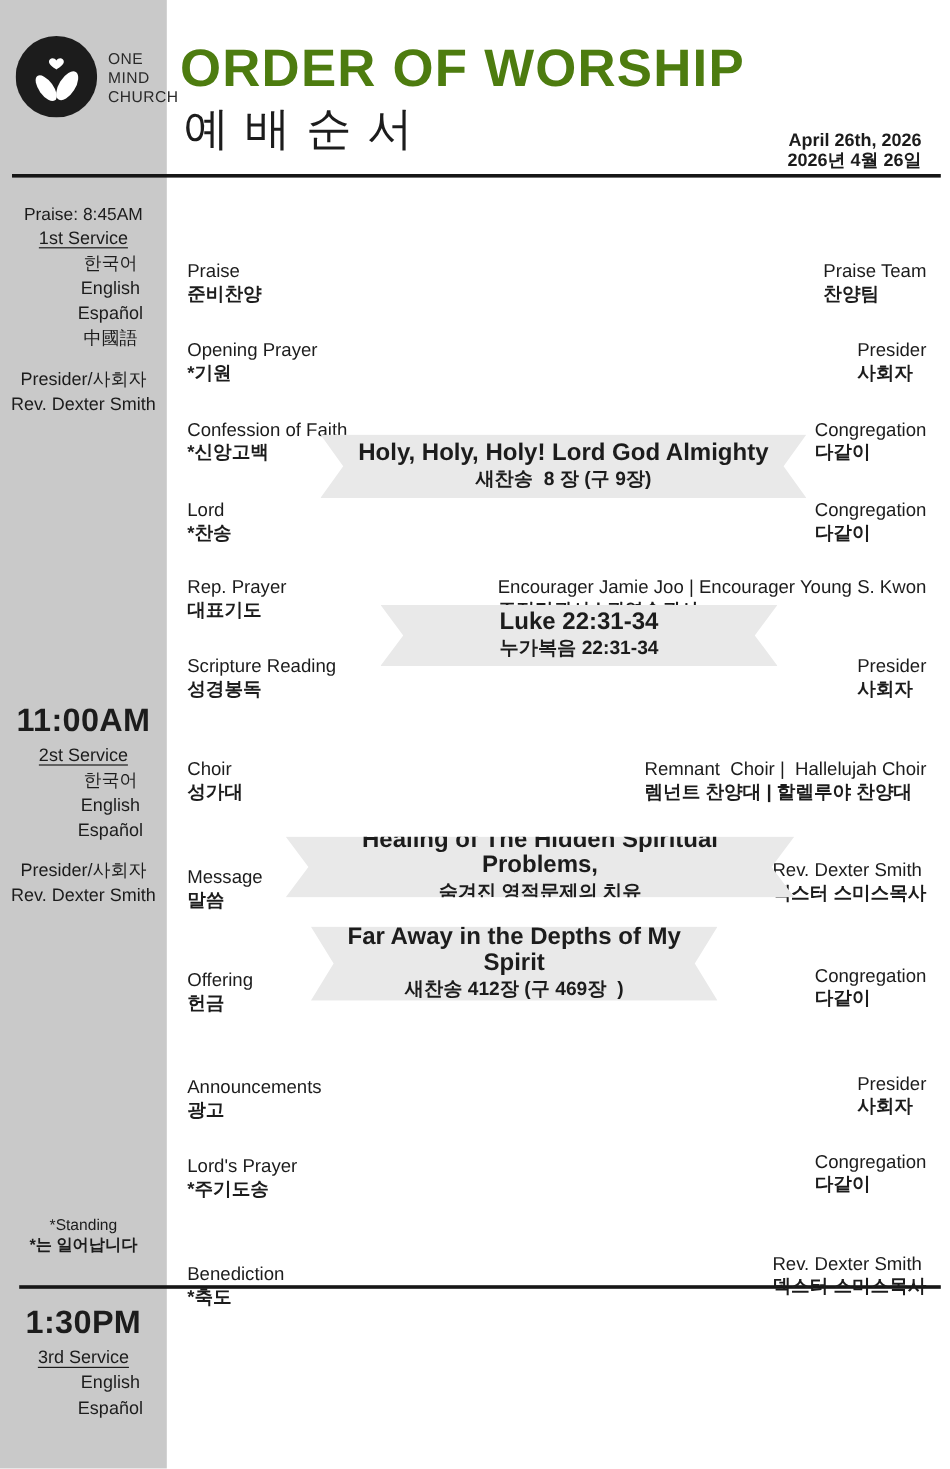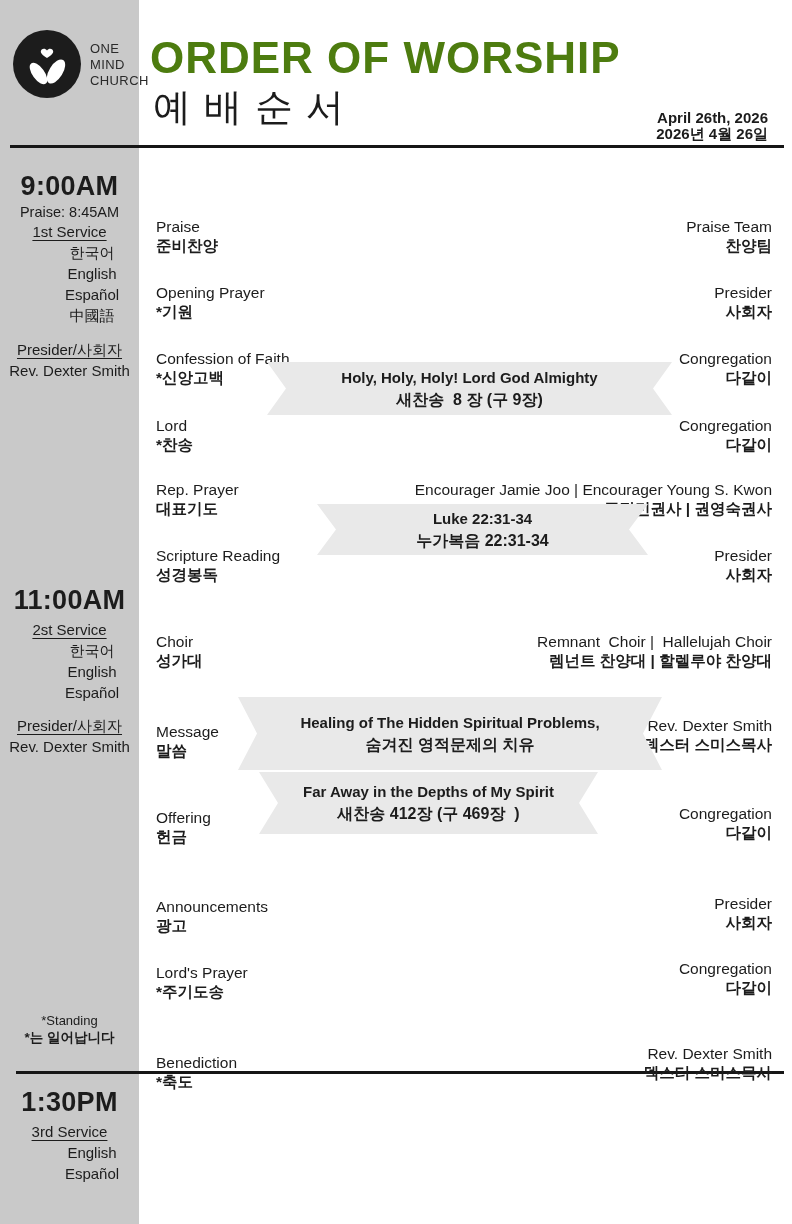--- a/index.html
+++ b/index.html
@@ -11,60 +11,59 @@
   
   .sidebar { position:absolute; left:0; top:0; width:139px; height:1224px; background:#c9c9c9; }
   .side-sec { position:absolute; left:0; width:139px; text-align:center; color:#1c1c1c; }
   .time { font-size:27px; font-weight:700; line-height:33px; letter-spacing:0.3px; }
   .side-note { font-size:14.5px; line-height:18px; }
   .svc-label { display:inline-block; font-size:15px; font-weight:500; line-height:21px;
                text-decoration:underline; text-underline-offset:3px; }
   .svc-gap-lg { } .svc-gap-sm { margin-top:2px; }
   .lang { font-size:15px; line-height:21px;margin-left:45px; }
   .presider-label { display:inline-block; font-size:15px; font-weight:500; line-height:21px;
-                    margin-top:13px; text-decoration:underline; text-underline-offset:3px; }
+                    margin-top:13px; text-underline-offset:3px; }
   .presider-name { font-size:15px; line-height:21px; }
   .standing { position:absolute; left:0; top:1013px; width:139px; text-align:center; }
   .standing .s1 { font-size:13px; line-height:16px; }
   .standing .s2 { font-size:13.5px; line-height:17px; font-weight:600; }
   
   .logo-circle { position:absolute; left:13px; top:30px; width:68px; height:68px; }
   .logo-text { position:absolute; left:90px; top:41px; font-size:13px; line-height:16px;
                font-weight:500; letter-spacing:0.4px; color:#2a2a2a; }
   .title { position:absolute; left:150px; top:33px; font-size:44px; font-weight:700;
            letter-spacing:1px; color:#4d7c0f; white-space:nowrap; }
   .title-kr { position:absolute; left:153px; top:82px; font-size:38px; font-weight:500;
               letter-spacing:13px; white-space:nowrap; }
   .date-block { position:absolute; right:24px; top:90px; text-align:right;
                 font-size:15px; font-weight:700; line-height:16px;margin-top:20px; }
   .rule { position:absolute; background:#161616; height:2.5px; }
   .rule1 { left:10px; top:145px; width:774px; }
   .rule2 { left:16px; top:1071px; width:768px; }
   
   .row { position:absolute; left:156px; right:20px; height:40px;margin-top:48px; }
   .lbl { position:absolute; left:0; top:0; }
-  .role { position:absolute; right:0; top:0; text-align:right; }
+  .role { position:absolute; right:0; top:0; }
   .en { font-size:15.5px; font-weight:500; line-height:18.5px; white-space:pre-wrap; }
   .kr { font-size:15.5px; font-weight:700; line-height:18.5px; white-space:pre-wrap; }
   
   .banner { position:absolute; background:#e9e9e9;
     clip-path:polygon(0 0,100% 0,calc(100% - 19px) 50%,100% 100%,0 100%,19px 50%);
     display:flex; flex-direction:column; justify-content:center; align-items:center;
     text-align:center; padding:0 26px; box-sizing:border-box; }
-  .b-en { font-size:15px; font-weight:700; line-height:21px; white-space:pre-wrap; }
+  .b-en { font-size:20px; font-weight:700; line-height:21px; white-space:pre-wrap; }
   .b-kr { font-size:16px; font-weight:700; line-height:23px; white-space:pre-wrap; }
 </style>
 </head>
 <body>
 
 <div class="page">
 
   <aside class="sidebar">
     <div class="side-sec" style="top:170px">
-      <div class="time">9:00AM</div>
       <div class="side-note">Praise: 8:45AM</div>
       <div class="svc-gap-lg"><span class="svc-label">1st Service</span></div>
       <div class="lang">한국어</div>
       <div class="lang">English</div>
       <div class="lang">Español</div>
       <div class="lang">中國語</div>
       <div><span class="presider-label">Presider/사회자</span></div>
       <div class="presider-name">Rev. Dexter Smith</div>
     </div>
 
@@ -250,21 +249,21 @@
     <div class="banner" style="left:267px;top:362px;width:405px;height:53px">
       <div class="b-en">Holy, Holy, Holy! Lord God Almighty</div>
       <div class="b-kr">새찬송  8 장 (구 9장)</div>
     </div>
 
     <div class="banner" style="left:317px;top:504px;width:331px;height:51px">
       <div class="b-en">Luke 22:31-34</div>
       <div class="b-kr">누가복음 22:31-34</div>
     </div>
 
-    <div class="banner" style="left:238px;top:697px;width:424px;height:73px">
+    <div class="banner" style="left:238px;top:697px;width:424px;height:51px">
       <div class="b-en">Healing of The Hidden Spiritual Problems,</div>
       <div class="b-kr">숨겨진 영적문제의 치유</div>
     </div>
 
     <div class="banner" style="left:259px;top:772px;width:339px;height:62px">
       <div class="b-en">Far Away in the Depths of My Spirit</div>
       <div class="b-kr">새찬송 412장 (구 469장  )</div>
     </div>
 
   </main>

